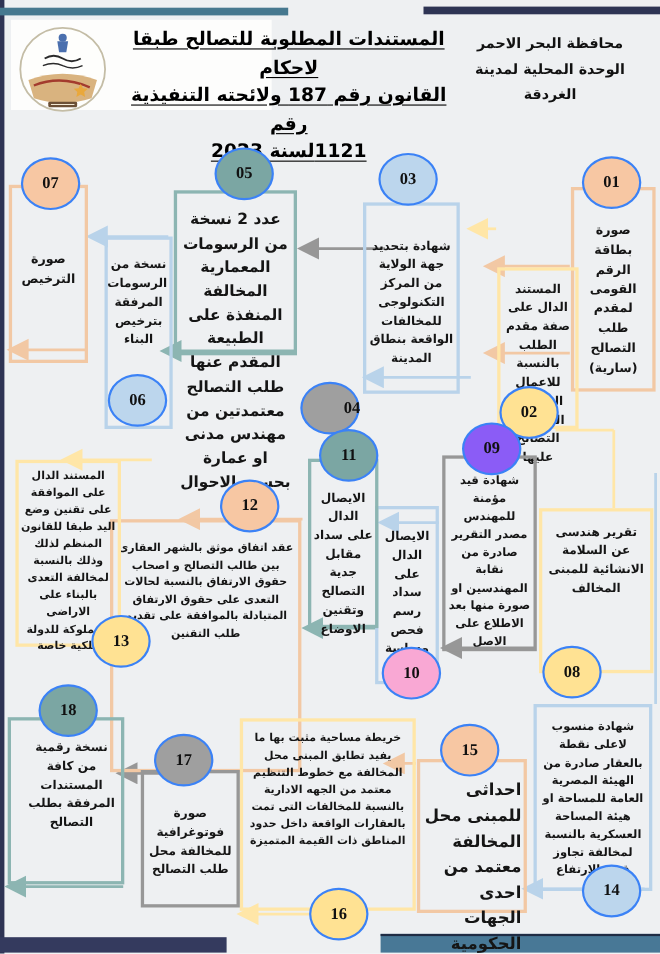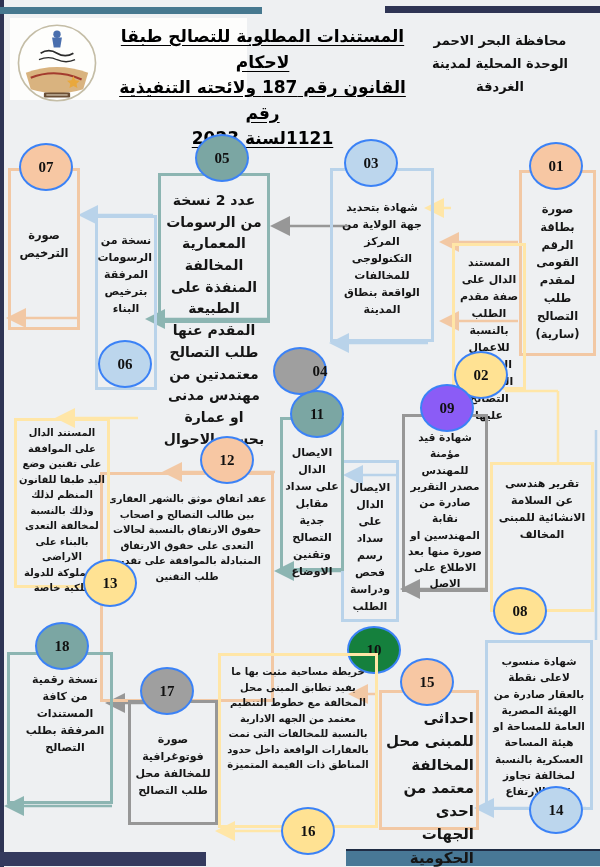--- a/index.html
+++ b/index.html
@@ -117,21 +117,21 @@
     </div>
     <div class="ncircle" style="left: 529px; top: 142px; background: rgb(247, 199, 163);">01</div>
   </div>
       <div class="node">
     <div class="nbox" style="left: 452px; top: 243px; width: 74px; height: 147px; border-color: rgb(255, 230, 167);">
       <div class="ntext" style="padding-top: 8px; font-size: 11px;">المستند الدال على صفة مقدم الطلب بالنسبة للاعمال المخالفة المطلوب التصالح عليها</div>
     </div>
     <div class="ncircle" style="left: 454px; top: 351px; background: rgb(255, 226, 147);">02</div>
   </div>
       <div class="node">
-    <div class="nbox" style="left: 330px; top: 168px; width: 104px; height: 174px; border-color: rgb(185, 211, 234);">
+    <div class="nbox" style="left: 330px; top: 184px; width: 88px; height: 174px; border-color: rgb(185, 211, 234);">
       <div class="ntext" style="padding-top: 28px; font-size: 11px;">شهادة بتحديد جهة الولاية من المركز التكنولوجى للمخالفات الواقعة بنطاق المدينة</div>
     </div>
     <div class="ncircle" style="left: 344px; top: 139px; background: rgb(188, 214, 237);">03</div>
   </div>
       <div class="node">
     <div class="ncircle" style="left: 273px; top: 347px; background: rgb(159, 159, 159); padding-left: 40px;">04</div>
   </div>
       <div class="node">
     <div class="nbox" style="left: 158px; top: 173px; width: 112px; height: 150px; border-color: rgb(140, 181, 178);">
       <div class="ntext" style="padding-top: 14px; font-size: 14px;">عدد 2 نسخة من الرسومات المعمارية المخالفة المنفذة على الطبيعة المقدم عنها طلب التصالح معتمدتين من مهندس مدنى او عمارة بحسب الاحوال</div>
@@ -159,21 +159,21 @@
       <div class="node">
     <div class="nbox" style="left: 402px; top: 414px; width: 86px; height: 178px; border-color: rgb(151, 151, 151);">
       <div class="ntext" style="padding-top: 12px; font-size: 10.5px;">شهادة قيد مؤمنة للمهندس مصدر التقرير صادرة من نقابة المهندسين او صورة منها بعد الاطلاع على الاصل</div>
     </div>
     <div class="ncircle" style="left: 420px; top: 384px; background: #8b5cf6;">09</div>
   </div>
       <div class="node">
     <div class="nbox" style="left: 341px; top: 460px; width: 58px; height: 162px; border-color: rgb(185, 211, 234);">
       <div class="ntext" style="padding-top: 16px; font-size: 11px;">الايصال الدال على سداد رسم فحص ودراسة الطلب</div>
     </div>
-    <div class="ncircle" style="left: 347px; top: 626px; background: #15803d; text-align: right;">10</div>
+    <div class="ncircle" style="left: 347px; top: 588px; background: #f9a8d4; text-align: right;">10</div>
   </div>
       <div class="node">
     <div class="nbox" style="left: 280px; top: 417px; width: 64px; height: 154px; border-color: rgb(140, 181, 178);">
       <div class="ntext" style="padding-top: 24px; font-size: 11px;">الايصال الدال على سداد مقابل جدية التصالح وتقنين الاوضاع</div>
     </div>
     <div class="ncircle" style="left: 290px; top: 390px; background: rgb(123, 166, 163);">11</div>
   </div>
       <div class="node">
     <div class="nbox" style="left: 100px; top: 472px; width: 174px; height: 230px; border-color: rgb(242, 200, 164);">
       <div class="ntext" style="padding-top: 16px; font-size: 10px;">عقد اتفاق موثق بالشهر العقارى بين طالب التصالح و اصحاب حقوق الارتفاق بالنسبة لحالات التعدى على حقوق الارتفاق المتبادلة بالموافقة على تقديم طلب التقنين</div>

